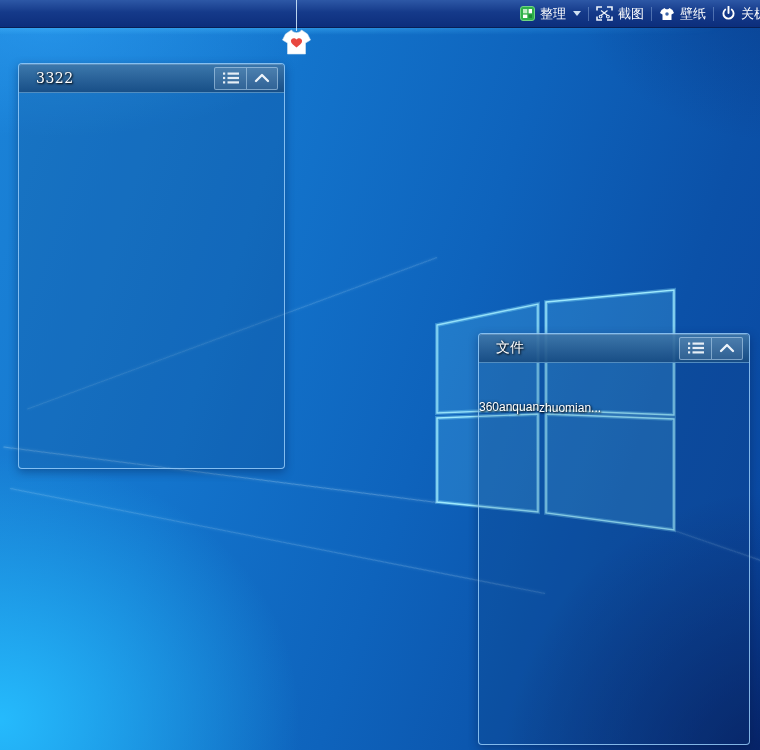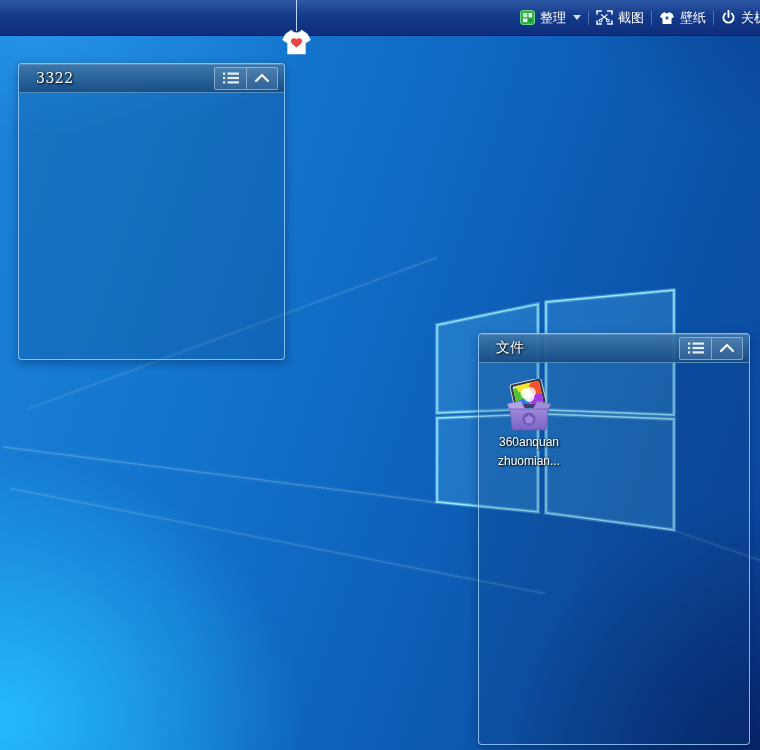--- a/index.html
+++ b/index.html
@@ -22,21 +22,21 @@
   .ray2 { left:0; top:593px; width:545px; transform-origin:100% 50%; transform:rotate(11.1deg); opacity:.7; }
   .ray3 { left:0; top:257px; width:437px; transform-origin:100% 50%; transform:rotate(-20.3deg); opacity:.65; }
   .ray4 { left:674px; top:530px; width:120px; transform-origin:0 50%; transform:rotate(19deg); opacity:.6; }
   .top-glow { position:absolute; left:0; top:26px; width:100%; height:9px;
     background:linear-gradient(to bottom, rgba(70,185,252,0.55), rgba(70,185,252,0));
     mask:linear-gradient(to right,#000 0%,#000 45%,transparent 95%);
     -webkit-mask:linear-gradient(to right,#000 0%,#000 45%,transparent 95%); }
   .win-logo { position:absolute; inset:0; }
 
   
-  .topbar { position:absolute; left:0; top:0; width:100%; height:36px; z-index:20;
+  .topbar { position:absolute; left:0; top:0; width:100%; height:28px; z-index:20;
     background:linear-gradient(#2d58a6 0%, #153a8a 45%, #0c2e7c 100%);
     border-bottom:1px solid #081f55;
     display:flex; align-items:center; justify-content:flex-end; padding-right:0; }
   .tb-item { display:flex; align-items:center; gap:5px; color:#fff; font-size:13px;
     padding:0 7px; height:100%; cursor:default; white-space:nowrap; }
   .tb-item:last-child { margin-right:-14px; }
   .tb-sep { width:1px; height:14px; background:rgba(165,195,235,0.40); }
   .tb-caret { margin-left:2px; }
 
   
@@ -55,26 +55,26 @@
   .panel-title { color:#fff; font-size:14px;
     text-shadow:1px 1px 2px rgba(0,0,0,0.9), 0 0 3px rgba(0,0,0,0.55); }
   .title-serif { font-family:"DejaVu Serif","Liberation Serif",serif; letter-spacing:0.5px; }
   .hbtns { margin-left:auto; display:flex; margin-right:3px; }
   .hbtn { width:32px; height:23px; display:flex; align-items:center; justify-content:center;
     border:1px solid rgba(188,218,244,0.55); background:rgba(255,255,255,0.10); cursor:pointer; }
   .hbtn:first-child { border-radius:2px 0 0 2px; border-right:none; }
   .hbtn:last-child  { border-radius:0 2px 2px 0; }
   .panel-body { position:relative; width:100%; }
 
-  .panel-3322 { left:18px; top:63px; width:267px; height:297px; }
+  .panel-3322 { left:18px; top:63px; width:267px; height:406px; }
   .panel-files { left:478px; top:333px; width:272px; height:412px; }
 
   
   .icon-item { position:absolute; left:0; top:16px; width:100px; display:flex;
-    flex-direction:column; align-items:center; cursor:pointer; }
+    align-items:center; cursor:pointer; }
   .icon-img { width:54px; height:54px; }
   .icon-label { margin-top:2px; color:#fff; font-size:12px; line-height:15px; text-align:center;
     text-shadow:1px 1px 2px rgba(0,0,0,0.95), 0 0 3px rgba(0,0,0,0.6); }
 </style>
 </head>
 <body>
 
 <div class="desktop">
 
   <div class="wallpaper"></div>

